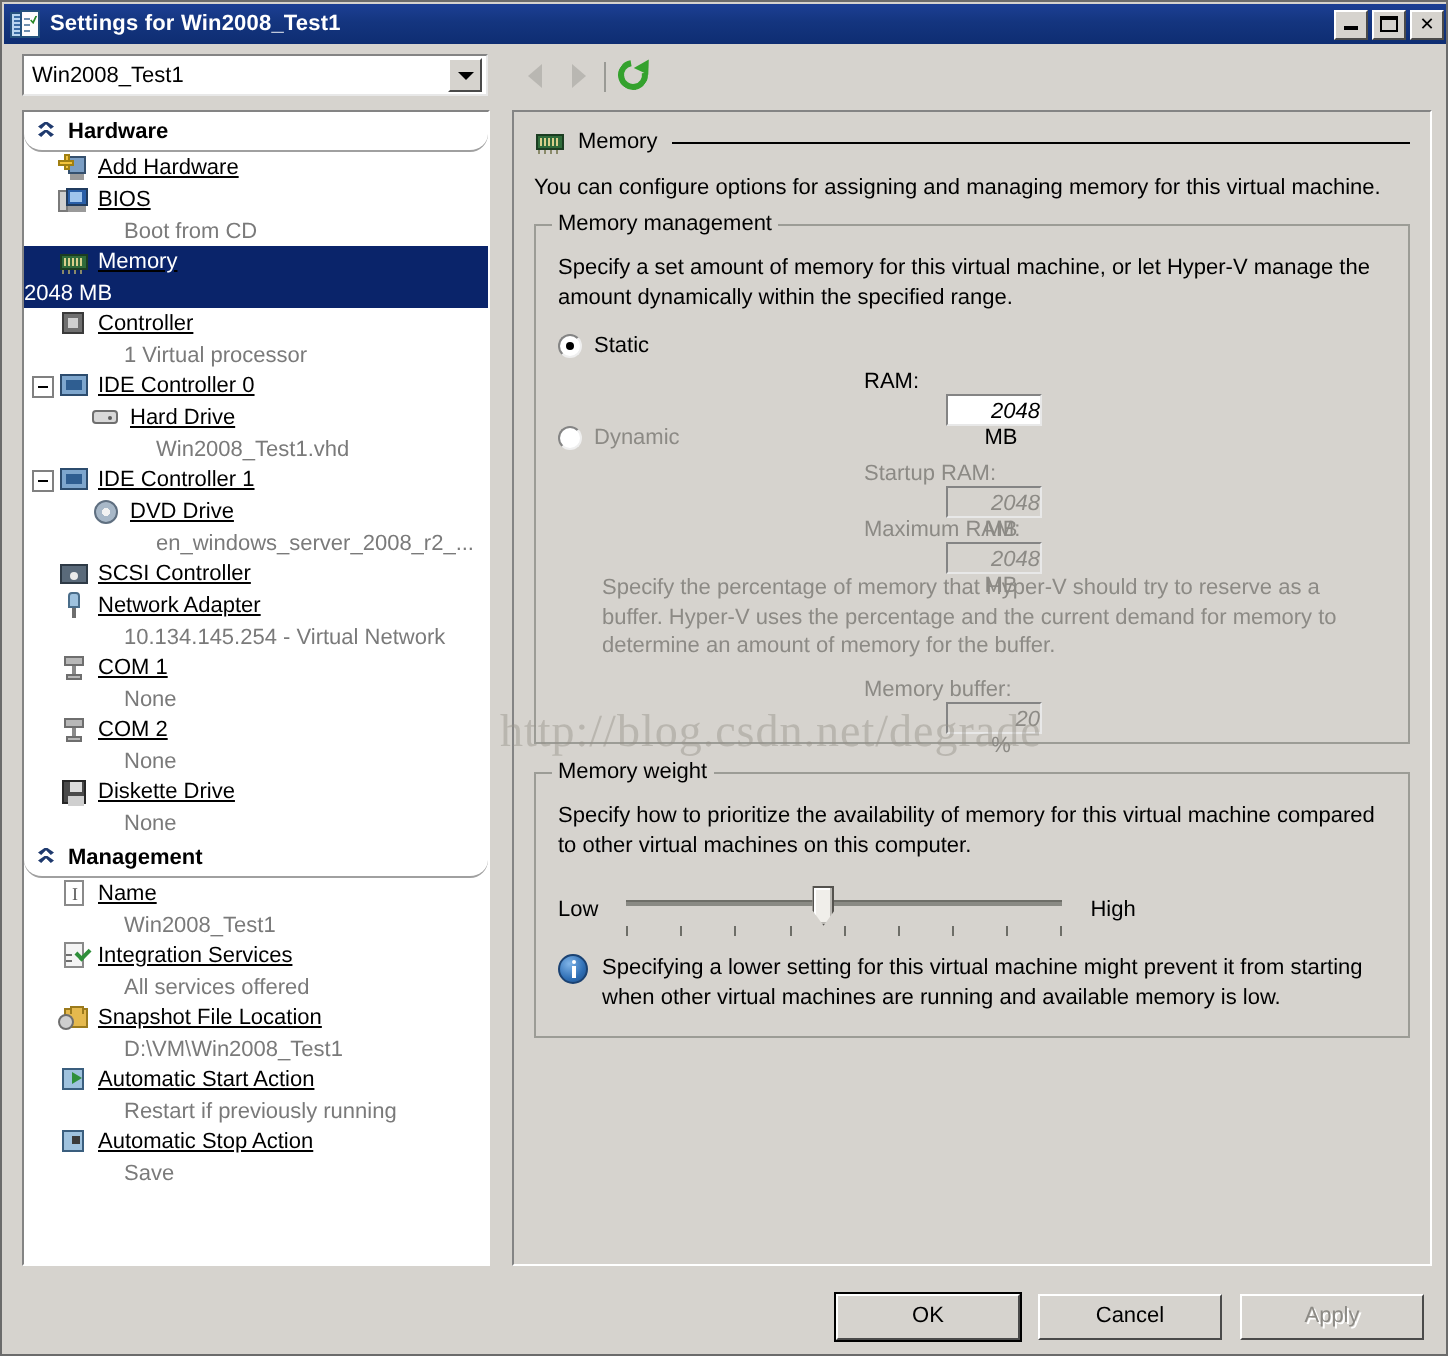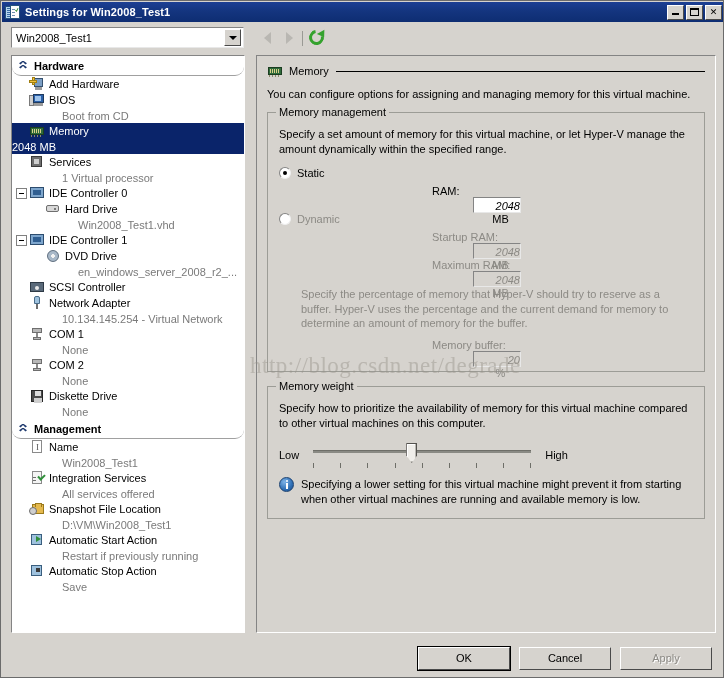--- a/index.html
+++ b/index.html
@@ -227,20 +227,21 @@
   .sect .chev:after  { top: 6px; }
   .sect .label {
     font-size: 11px; font-weight: bold; color: #000;
     margin-left: 4px;
   }
   .node {
     height: 16px;
     display: flex; align-items: center;
     padding-left: 4px;
     position: relative;
+    text-decoration: underline;
   }
   .node.sel { background: #0a246a; }
   .node.sel .nlabel { color: #ffffff; }
   .expander {
     width: 11px; height: 11px;
     border: 1px solid #808080;
     background: #fff;
     position: relative;
     box-sizing: border-box;
     flex: 0 0 auto;
@@ -725,21 +726,21 @@
           <div class="pins"></div>
         </div>
         <div class="nlabel">Memory</div>
       </div>
       <div class="sub sel" style="">2048 MB</div>
       <div class="node" style="padding-left:4px">
         <div class="ind" style="width:13px"></div>
         <div class="ico i-cpu">
           <div class="body"></div>
         </div>
-        <div class="nlabel">Services</div>
+        <div class="nlabel">Controller</div>
       </div>
       <div class="sub" style="padding-left:50px">1 Virtual processor</div>
       <div class="node" style="padding-left:4px">
         <div class="expander"></div>
         <div class="ico i-ide">
           <div class="outer"></div>
         </div>
         <div class="nlabel">IDE Controller 0</div>
       </div>
       <div class="node" style="padding-left:20px">

